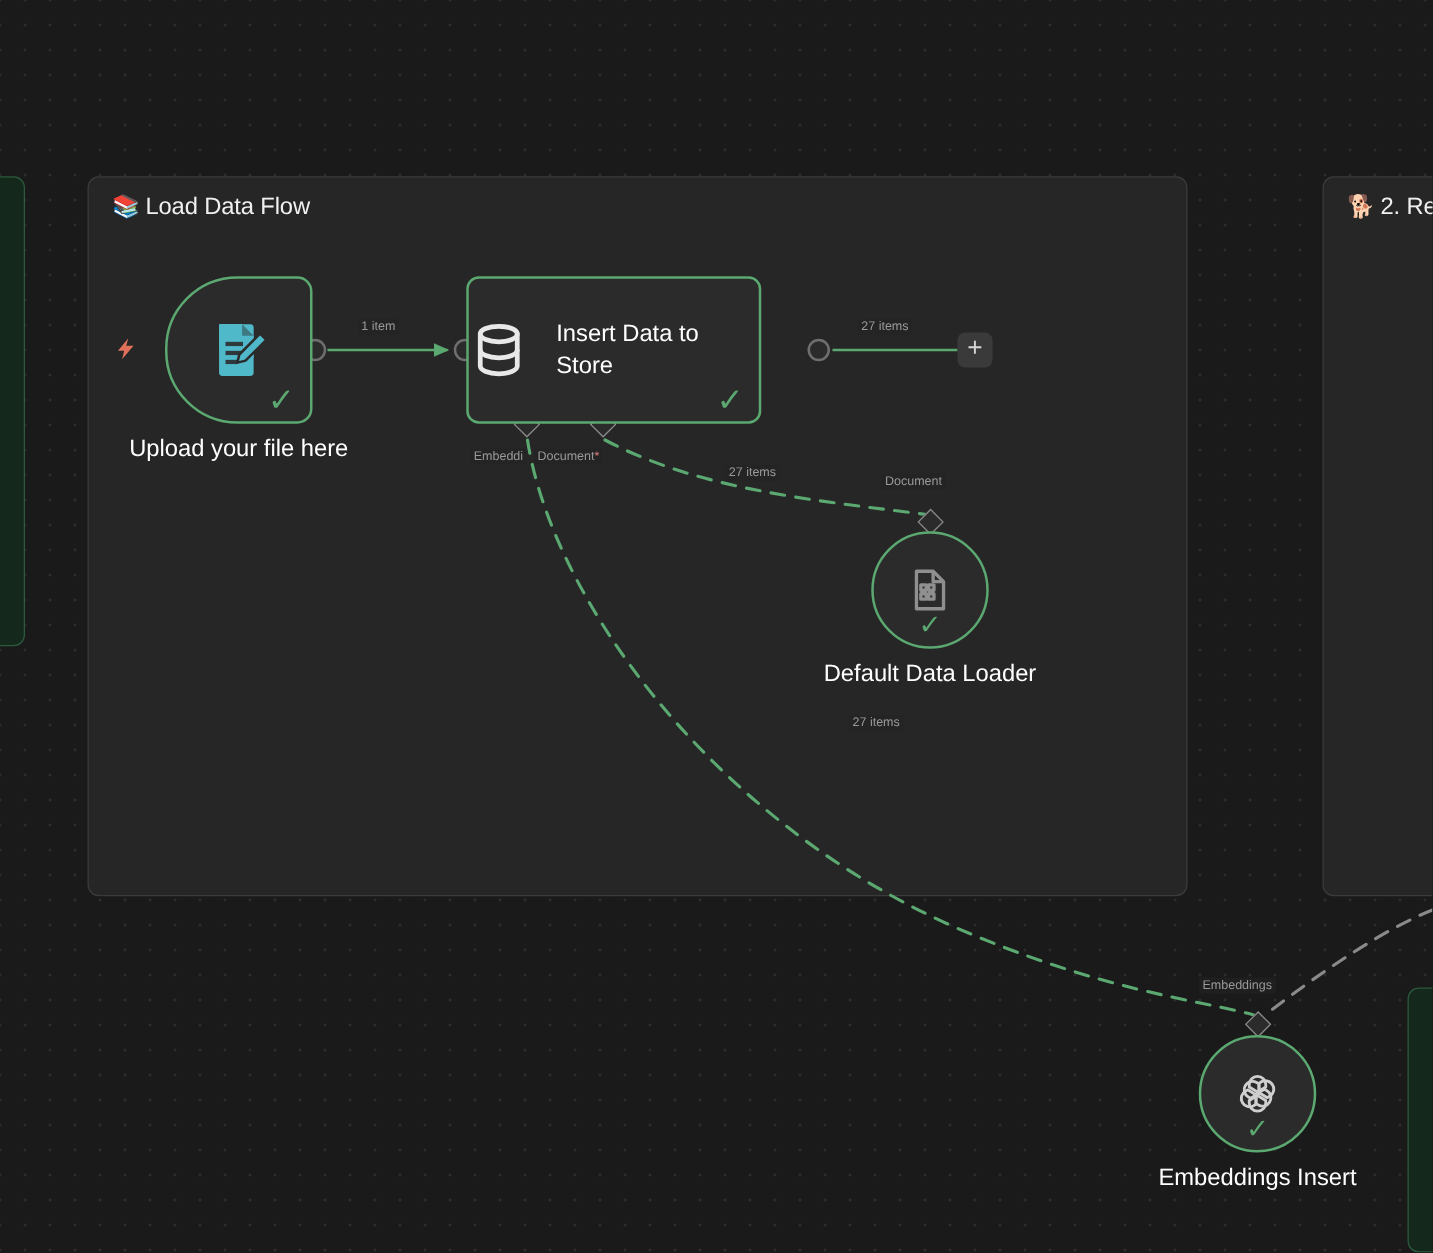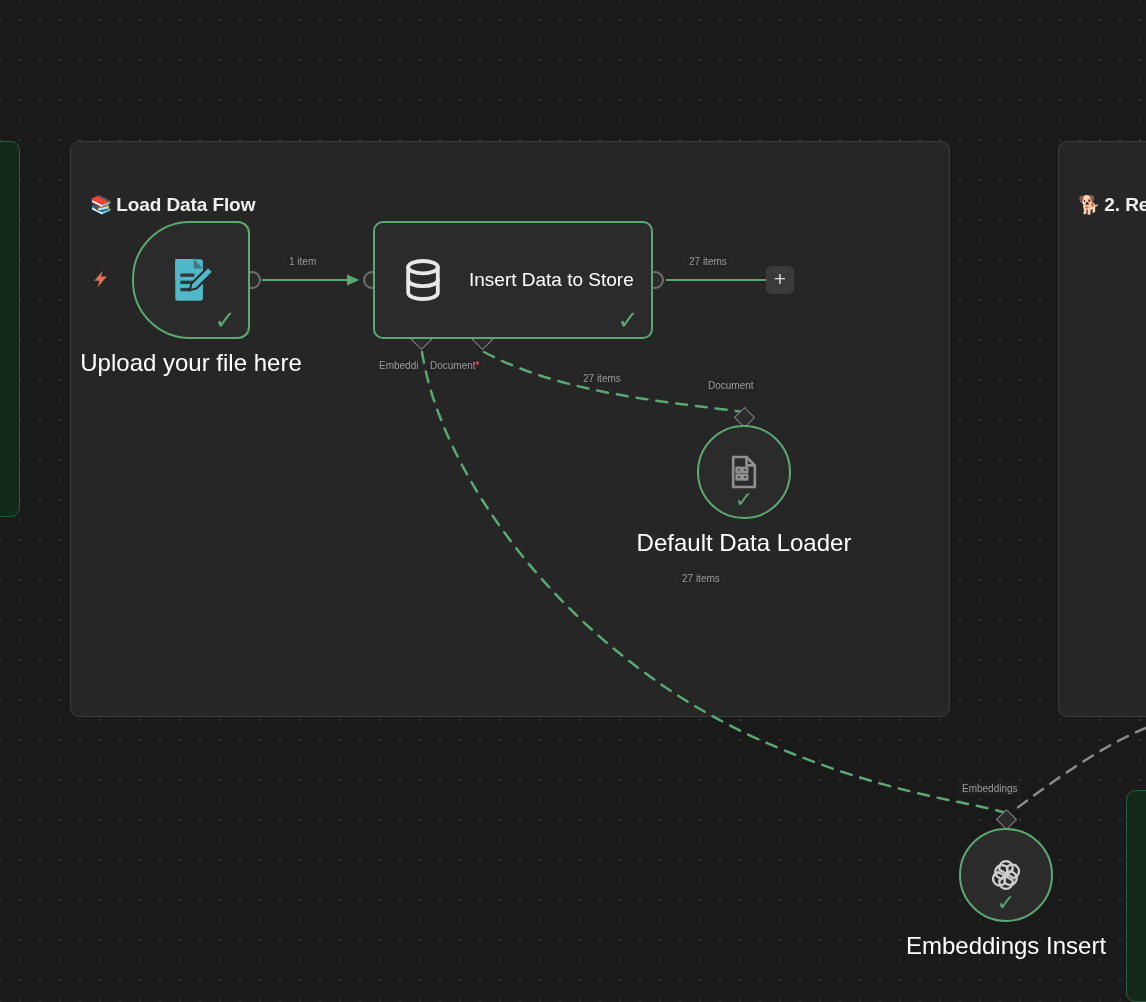--- a/index.html
+++ b/index.html
@@ -30,25 +30,24 @@
   .panel-main {
     left: 70px; top: 141px;
     width: 880px; height: 576px;
     background: #262626;
     border: 1px solid #3b3b3b;
   }
   .panel-title {
     position: absolute;
     left: 19px; top: 12px;
     font-size: 19px;
-    font-weight: bold;
+    font-weight: normal;
     color: #f0f0f0;
     white-space: nowrap;
     letter-spacing: -0.1px;
-    margin-top: 40px;
   }
   .panel-title .emoji { font-size: 18px; margin-right: 4px; }
 
   .panel-right {
     left: 1058px; top: 141px;
     width: 200px; height: 576px;
     background: #262626;
     border: 1px solid #3b3b3b;
   }
 
@@ -92,23 +91,22 @@
     width: 118px; height: 118px;
     border-radius: 58px 12px 12px 58px;
     justify-content: center;
   }
 
   .node-main {
     left: 373px; top: 221px;
     width: 280px; height: 118px;
   }
   .node-main .node-box {
-    width: 280px; height: 118px;
+    width: 236px; height: 118px;
     border-radius: 10px;
-    padding-left: 24px;
     gap: 22px;
   }
 
   .node-title-inner {
     font-size: 19px;
     color: #ffffff;
     line-height: 1.33;
     max-width: 170px;
   }
 
@@ -121,21 +119,21 @@
     font-weight: 300;
   }
 
   .node-label {
     position: absolute;
     width: 300px;
     left: 50%;
     transform: translateX(-50%);
     top: 128px;
     text-align: center;
-    font-size: 24px;
+    font-size: 19px;
     color: #ffffff;
     white-space: nowrap;
   }
 
   
   .node-circle {
     width: 94px; height: 94px;
     border-radius: 50%;
     background: #2b2b2b;
     border: 2px solid #5ba871;
@@ -149,21 +147,21 @@
   .node-circle .node-check {
     right: auto; left: 50%;
     transform: translateX(-50%);
     bottom: 6px;
     font-size: 22px;
   }
   .node-circle-label {
     position: absolute;
     top: 104px; left: 50%;
     transform: translateX(-50%);
-    font-size: 24px;
+    font-size: 19px;
     color: #ffffff;
     white-space: nowrap;
   }
 
   
   .endpoint {
     position: absolute;
     width: 18px; height: 18px;
     border-radius: 50%;
     background: #2b2b2b;

